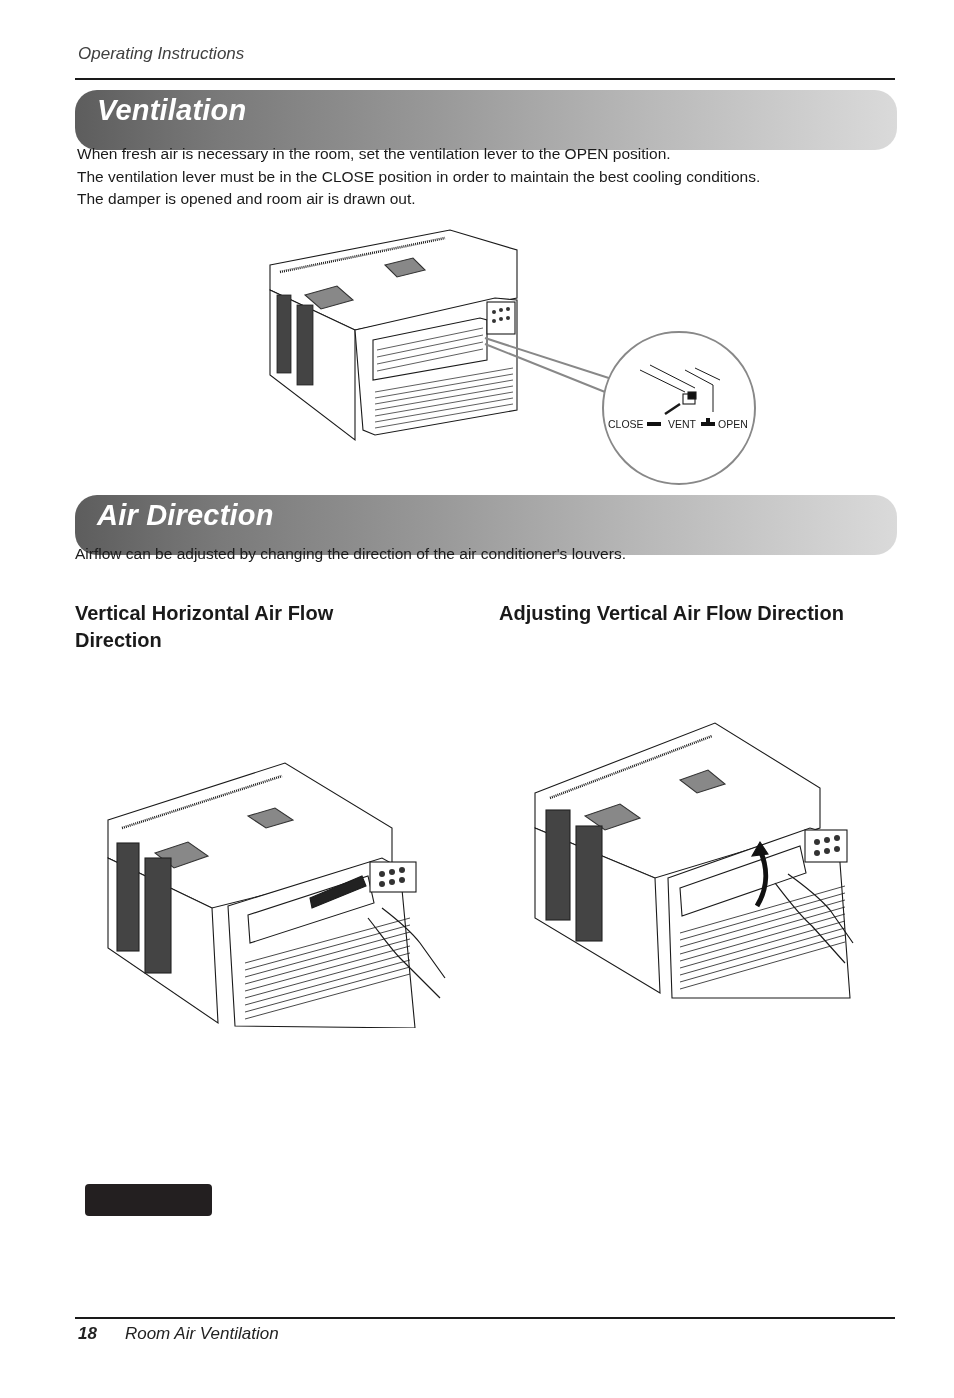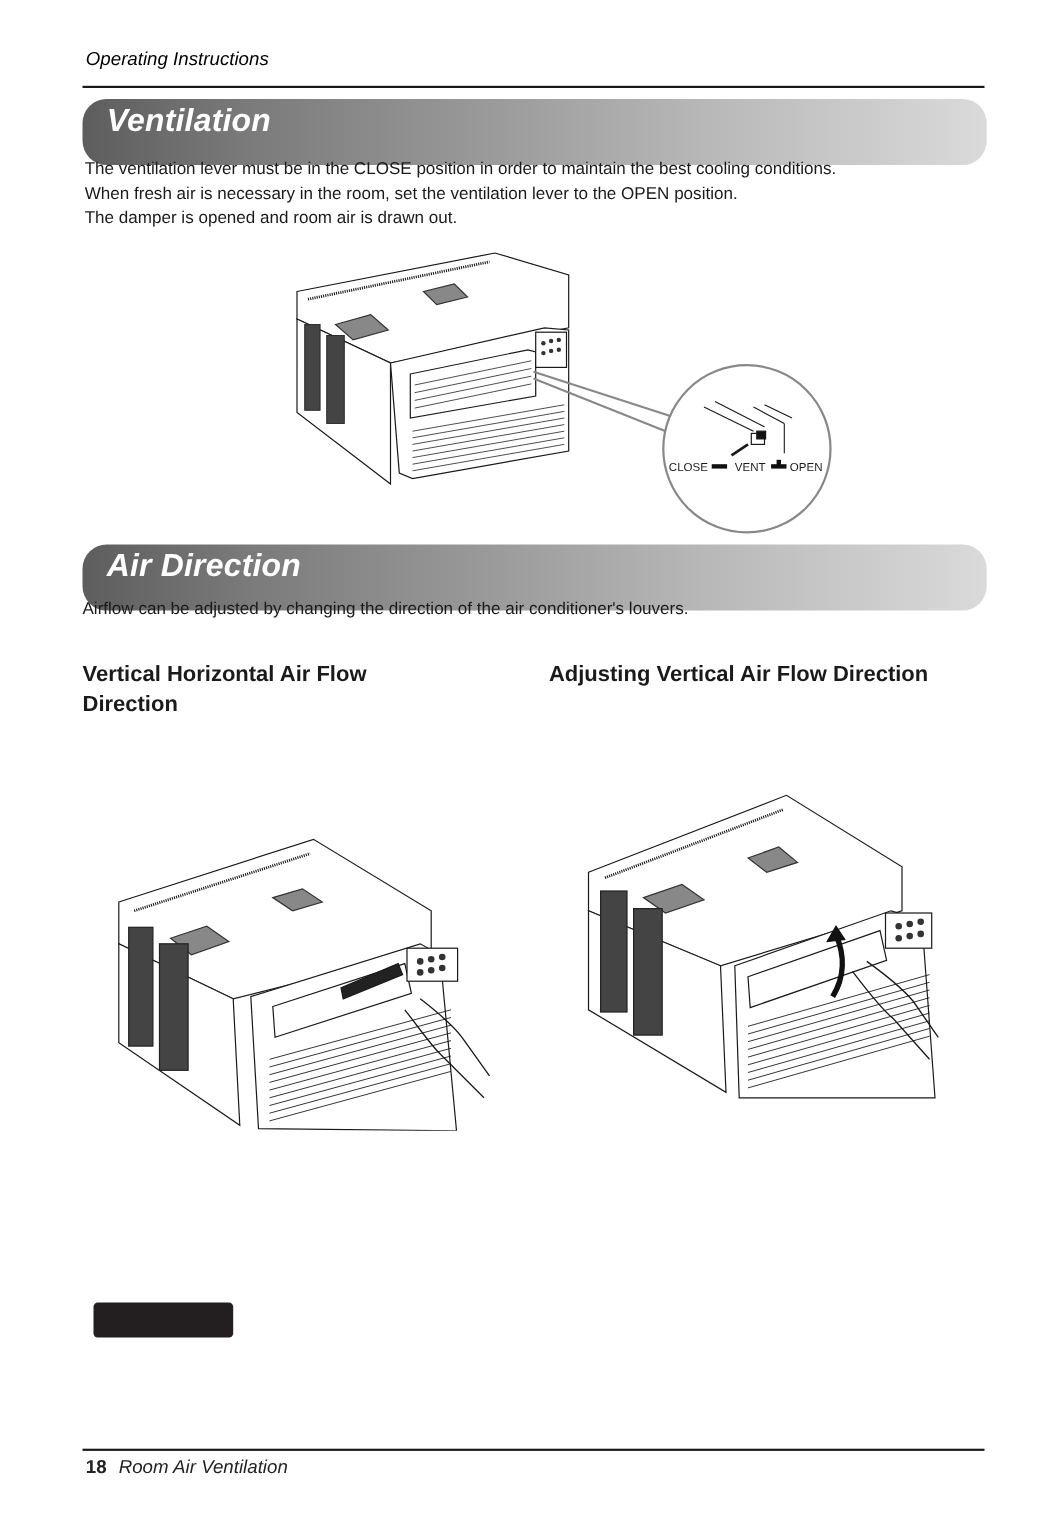--- a/index.html
+++ b/index.html
@@ -1,45 +1,45 @@
 <!DOCTYPE html>
 <html><head>
 <meta charset="utf-8">
 <style>
   html, body { margin:0; padding:0; background:#ffffff; }
   body { width:954px; height:1398px; position:relative; overflow:hidden;
          font-family:"Liberation Sans", sans-serif; color:#1a1a1a; }
   .abs { position:absolute; }
-  .running-head { left:78px; top:44px; font-size:17px; font-style:italic; color:#000000; }
+  .running-head { left:78px; top:44px; font-size:17px; font-style:italic; color:#404040; }
   .rule { left:75px; width:820px; height:2px; background:#1a1a1a; }
   .section-bar { left:75px; width:822px; height:60px; border-radius:22px;
      background:linear-gradient(90deg,#5d5d5d 0%,#7a7a7a 18%,#9a9a9a 45%,#b9b9b9 70%,#dadada 100%); }
   .section-title { position:absolute; left:22px; top:4px; font-size:29px; font-weight:bold;
      font-style:italic; color:#ffffff; letter-spacing:0.2px; }
   .body-text { left:77px; font-size:15.5px; line-height:22.5px; color:#1a1a1a; }
   .sub-head { font-size:20px; font-weight:bold; line-height:27px; color:#1a1a1a; }
   .note-box { left:85px; top:1184px; width:127px; height:32px; background:#231f20; border-radius:4px; }
   .footer { left:78px; top:1324px; font-size:17px; color:#222; }
-  .footer .num { font-weight:bold; margin-right:11px; }
+  .footer .num { font-weight:bold; font-style:italic; margin-right:28px; }
   .footer .ttl { font-style:italic; }
   svg text { font-family:"Liberation Sans", sans-serif; }
 </style>
 </head>
 <body>
 
 <div class="abs running-head">Operating Instructions</div>
 <div class="abs rule" style="top:78px;"></div>
 
 <div class="abs section-bar" style="top:90px;">
   <span class="section-title">Ventilation</span>
 </div>
 
 <div class="abs body-text" style="top:143px;">
+  <div>When fresh air is necessary in the room, set the ventilation lever to the OPEN position.</div>
   <div>The ventilation lever must be in the CLOSE position in order to maintain the best cooling conditions.</div>
-  <div>When fresh air is necessary in the room, set the ventilation lever to the OPEN position.</div>
   <div>The damper is opened and room air is drawn out.</div>
 </div>
 
 <svg class="abs" style="left:255px; top:220px;" width="510" height="270" viewBox="0 0 510 270" fill="none" stroke="#1a1a1a" stroke-width="1.1">
 
   <polygon points="15,45 195,10 262,30 262,78 100,110 15,70" fill="#fff"></polygon>
   <line x1="25" y1="52" x2="190" y2="18" stroke-width="2.5" stroke-dasharray="1 1"></line>
   <polygon points="50,75 82,66 98,80 66,89" fill="#888" stroke="#333"></polygon>
   <polygon points="130,45 158,38 170,50 142,57" fill="#888" stroke="#333"></polygon>
 

